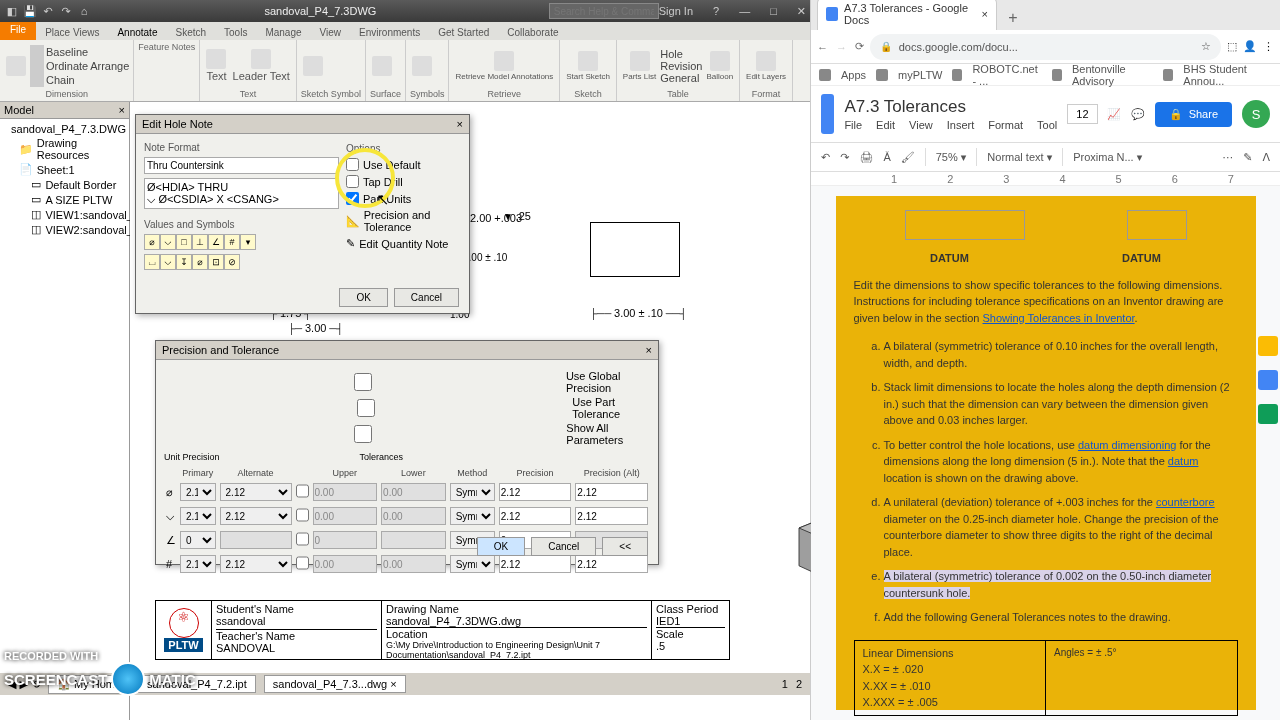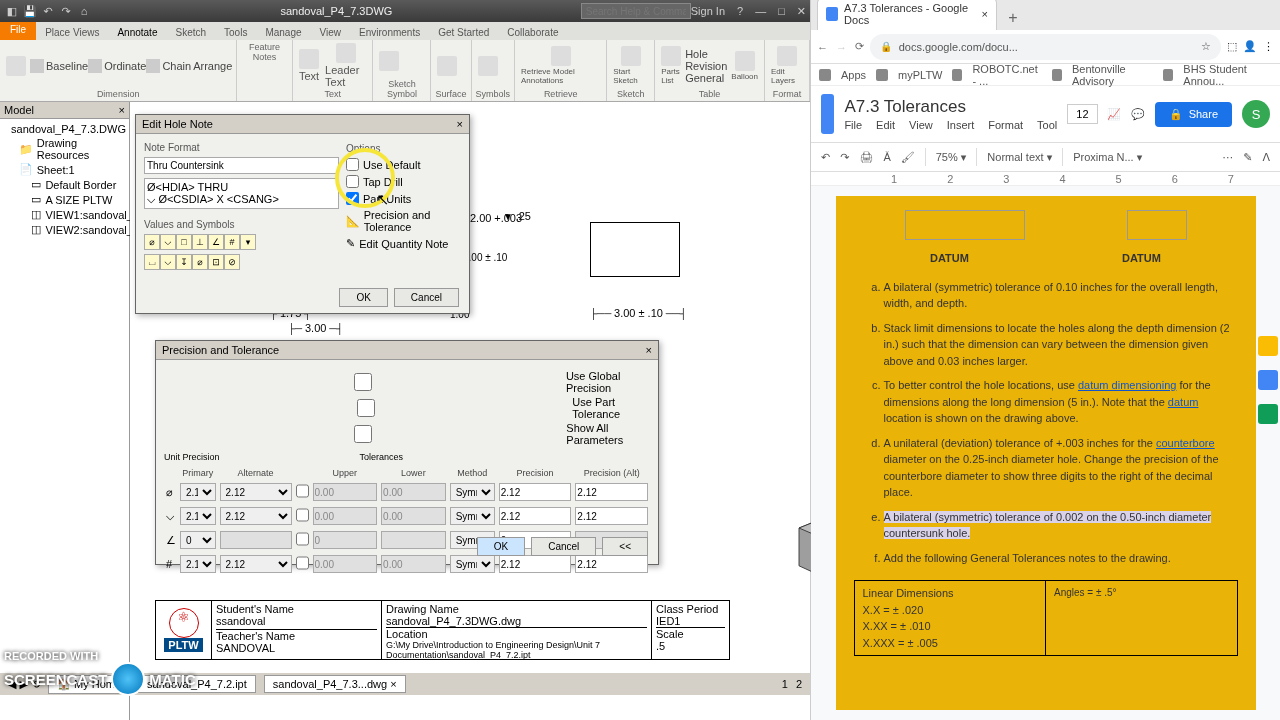--- a/index.html
+++ b/index.html
@@ -6,21 +6,21 @@
 body { width: 1280px; height: 720px; display: flex; background: #fff; overflow: hidden; }
 .left-app { width: 810px; height: 720px; background: #f0f0f0; display: flex; flex-direction: column; position: relative; }
 .right-app { width: 470px; height: 720px; background: #fff; display: flex; flex-direction: column; border-left: 1px solid #ccc; }
 
 
 .title-bar { background: linear-gradient(#5a5a5a, #3a3a3a); height: 22px; display: flex; align-items: center; color: #fff; font-size: 10px; padding: 0 4px; }
 .title-bar .qtools { display: flex; gap: 2px; }
 .title-bar .qtools span { width: 16px; height: 16px; display: inline-flex; align-items: center; justify-content: center; color: #ccc; }
 .title-bar .fname { flex: 1; text-align: center; color: #eee; }
 .title-bar .search { background: #666; border: 1px solid #888; height: 16px; width: 110px; color: #aaa; padding: 0 4px; font-size: 10px; }
-.title-bar .right-ctrls { display: flex; gap: 12px; color: #ccc; align-items: center; }
+.title-bar .right-ctrls { display: flex; gap: 20px; color: #ccc; align-items: center; }
 .tab-row { background: #e0e0dc; height: 18px; display: flex; align-items: flex-end; }
 .tab-row .ftab { background: #f57c00; color: #fff; padding: 2px 10px; font-size: 10px; height: 18px; }
 .tab-row .tab { padding: 2px 9px; font-size: 10px; color: #555; }
 .tab-row .tab.active { color: #000; }
 .ribbon { background: #f0f0ec; height: 62px; display: flex; border-bottom: 1px solid #aaa; }
 .ribbon-group { border-right: 1px solid #ccc; padding: 2px 4px; display: flex; flex-direction: column; font-size: 9px; color: #555; }
 .ribbon-group .items { flex: 1; display: flex; align-items: center; gap: 2px; }
 .ribbon-group .label { text-align: center; font-size: 9px; color: #666; }
 .ribbon-btn { display: flex; flex-direction: column; align-items: center; gap: 1px; padding: 1px 2px; }
 .ribbon-btn .icon { width: 20px; height: 20px; background: #ddd; border-radius: 2px; }
@@ -147,21 +147,21 @@
     <div class="tab">Environments</div>
     <div class="tab">Get Started</div>
     <div class="tab">Collaborate</div>
   </div>
   <div class="ribbon">
     <div class="ribbon-group">
       <div class="items">
         <div class="ribbon-btn">
             <div class="icon"></div>
           </div>
-        <div style="display:flex;flex-direction:row">
+        <div style="display:flex;flex-direction:column">
           <div class="ribbon-mini">
               <span class="sicon"></span>
               <span>Baseline</span>
             </div>
           <div class="ribbon-mini">
               <span class="sicon"></span>
               <span>Ordinate</span>
             </div>
           <div class="ribbon-mini">
               <span class="sicon"></span>
@@ -619,20 +619,21 @@
   <div class="docs-body">
     <div class="docs-page">
       <div class="datum-row">
         <div style="width:120px;height:30px;border:1px solid #999"></div>
         <div style="width:60px;height:30px;border:1px solid #999"></div>
       </div>
       <div class="datum-row">
         <span class="datum">DATUM</span>
         <span class="datum">DATUM</span>
       </div>
+      <p><span>Edit the dimensions to show specific tolerances to the following dimensions. Instructions for including tolerance specifications on an Inventor drawing are given below in the section </span><a>Showing Tolerances in Inventor</a>.</p>
       <ol class="alpha">
         <li>A bilateral (symmetric) tolerance of 0.10 inches for the overall length, width, and depth.</li>
         <li>Stack limit dimensions to locate the holes along the depth dimension (2 in.) such that the dimension can vary between the dimension given above and 0.03 inches larger.</li>
         <li><span>To better control the hole locations, use </span><a>datum dimensioning</a><span> for the dimensions along the long dimension (5 in.). Note that the </span><a>datum</a><span> location is shown on the drawing above.</span></li>
         <li><span>A unilateral (deviation) tolerance of +.003 inches for the </span><a>counterbore</a><span> diameter on the 0.25-inch diameter hole. Change the precision of the counterbore diameter to show three digits to the right of the decimal place.</span></li>
         <li><span class="hl">A bilateral (symmetric) tolerance of 0.002 on the 0.50-inch diameter countersunk hole.</span></li>
         <li>Add the following General Tolerances notes to the drawing.</li>
       </ol>
       <table class="tolerance-table">
         <tbody>

